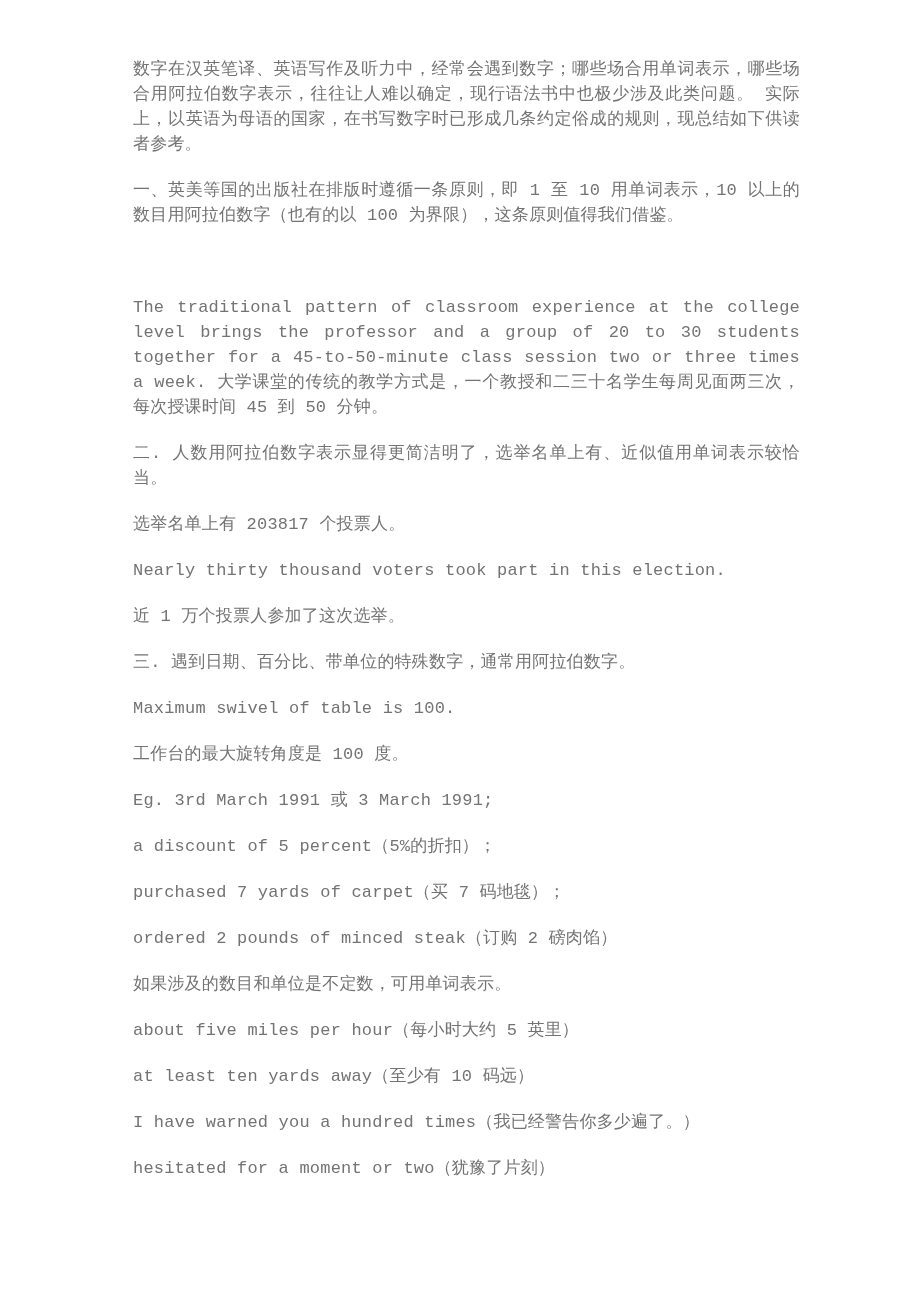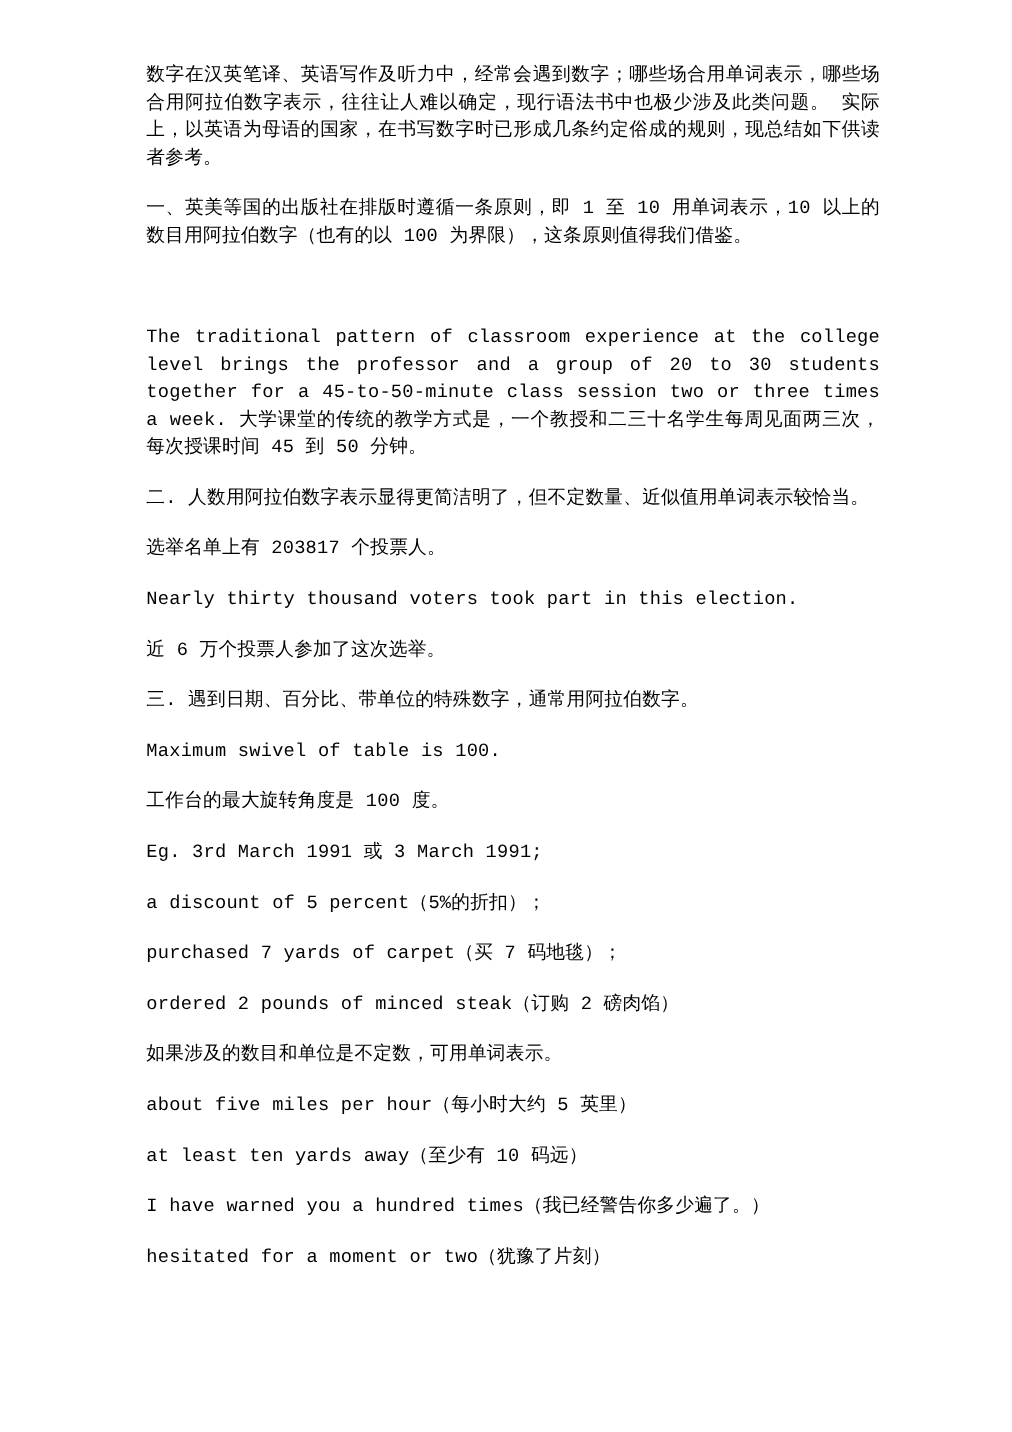--- a/index.html
+++ b/index.html
@@ -17,41 +17,41 @@
     width: 920px;
     min-height: 1302px;
     background: #ffffff;
     padding: 57px 120px 40px 133px;
   }
   .page p {
     margin: 0 0 21px 0;
     font-family: "Liberation Mono", "DejaVu Sans Mono", monospace;
     font-size: 17px;
     line-height: 25px;
-    color: #000000;
+    color: #737373;
     text-align: justify;
     word-break: break-word;
     letter-spacing: 0.2px;
   }
   .page p.empty {
     min-height: 25px;
   }
 </style>
 </head>
 <body>
 
 <div class="page">
   <p>数字在汉英笔译、英语写作及听力中，经常会遇到数字；哪些场合用单词表示，哪些场合用阿拉伯数字表示，往往让人难以确定，现行语法书中也极少涉及此类问题。 实际上，以英语为母语的国家，在书写数字时已形成几条约定俗成的规则，现总结如下供读者参考。</p>
   <p>一、英美等国的出版社在排版时遵循一条原则，即 1 至 10 用单词表示，10 以上的数目用阿拉伯数字（也有的以 100 为界限），这条原则值得我们借鉴。</p>
   <p class="empty"></p>
   <p>The traditional pattern of classroom experience at the college level brings the professor and a group of 20 to 30 students together for a 45-to-50-minute class session two or three times a week. 大学课堂的传统的教学方式是，一个教授和二三十名学生每周见面两三次，每次授课时间 45 到 50 分钟。</p>
-  <p>二. 人数用阿拉伯数字表示显得更简洁明了，但不定数量、近似值用单词表示较恰当。</p>
+  <p>二. 人数用阿拉伯数字表示显得更简洁明了，选举名单上有、近似值用单词表示较恰当。</p>
   <p>选举名单上有 203817 个投票人。</p>
   <p>Nearly thirty thousand voters took part in this election.</p>
-  <p>近 6 万个投票人参加了这次选举。</p>
+  <p>近 1 万个投票人参加了这次选举。</p>
   <p>三. 遇到日期、百分比、带单位的特殊数字，通常用阿拉伯数字。</p>
   <p>Maximum swivel of table is 100.</p>
   <p>工作台的最大旋转角度是 100 度。</p>
   <p>Eg.  3rd March 1991 或 3 March 1991;</p>
   <p>a discount of 5 percent（5%的折扣）；</p>
   <p>purchased 7 yards of carpet（买 7 码地毯）；</p>
   <p>ordered 2 pounds of minced steak（订购 2 磅肉馅）</p>
   <p>如果涉及的数目和单位是不定数，可用单词表示。</p>
   <p>about five miles per hour（每小时大约 5 英里）</p>
   <p>at least ten yards away（至少有 10 码远）</p>

